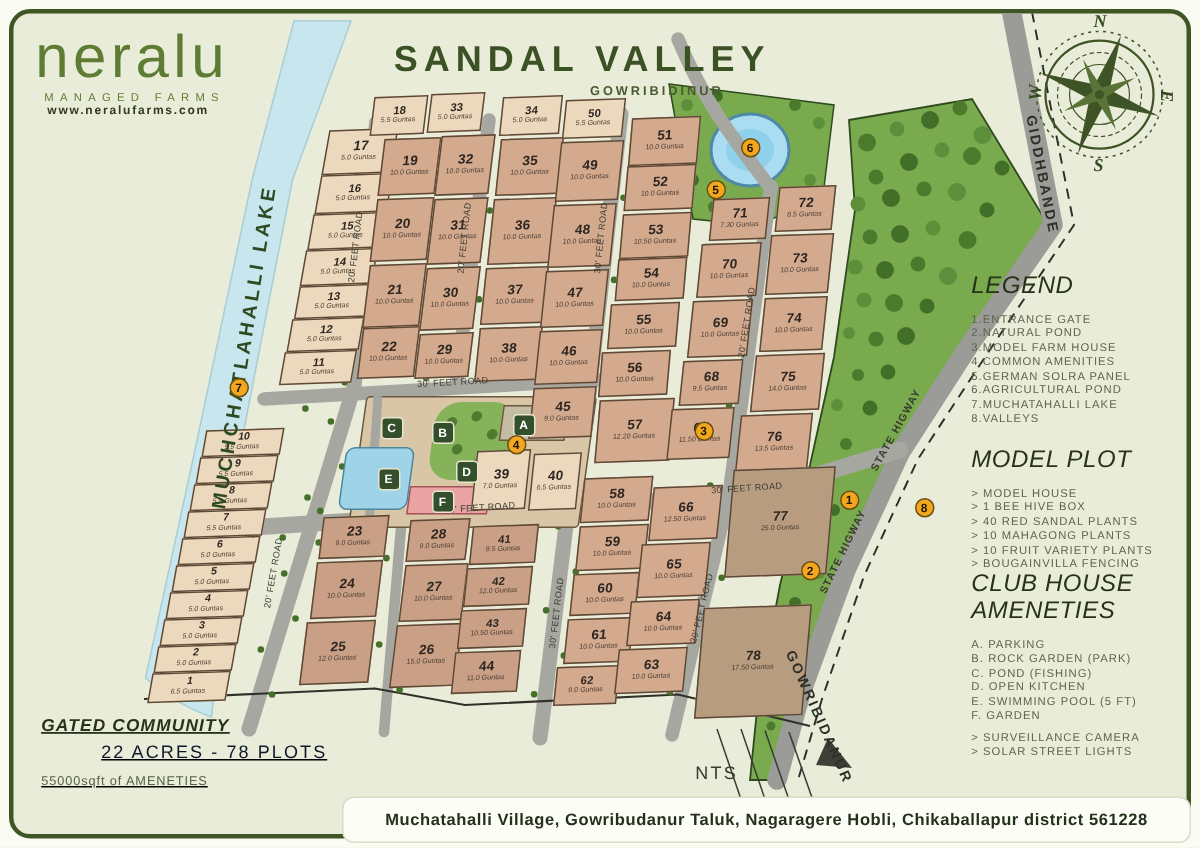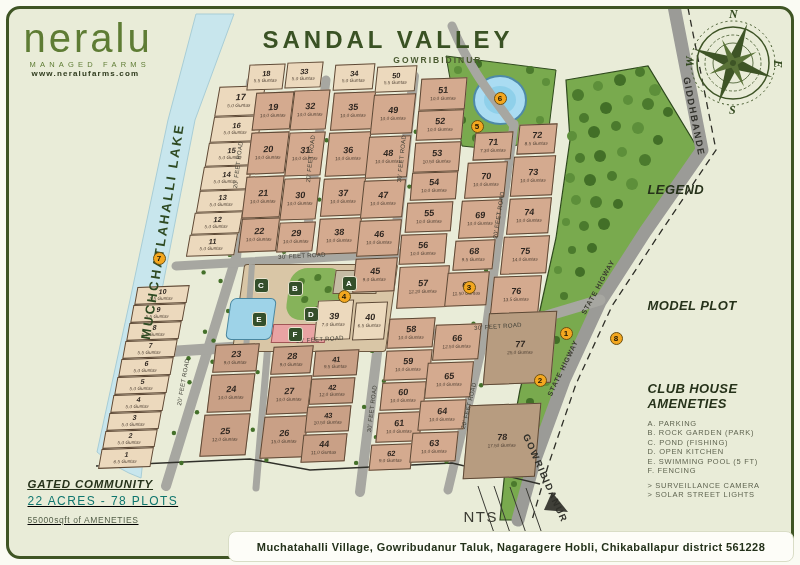--- a/index.html
+++ b/index.html
@@ -11,35 +11,35 @@
   .logo{position:absolute;left:24px;top:18px;width:150px;}
   .logo-name{font-size:40px;letter-spacing:3px;color:#5e7c34;line-height:1;}
   .logo-tag{font-size:7.5px;letter-spacing:4.2px;color:#5e7c34;margin-top:2px;margin-left:6px;}
   .logo-web{font-size:8px;font-weight:bold;letter-spacing:1.2px;color:#2e3a1c;margin-left:8px;}
   
   .title{position:absolute;left:263px;top:26px;width:220px;text-align:center;}
   .title-main{font-size:24px;font-weight:bold;letter-spacing:4px;color:#3a5224;white-space:nowrap;}
   .title-sub{font-size:8.5px;font-weight:bold;letter-spacing:2px;color:#4a5a30;text-align:right;margin-top:1px;}
   
   .tblock{position:absolute;left:648px;width:142px;}
-  .tblock h3{margin:0 0 8px 0;font-size:13px;font-style:italic;font-weight:bold;letter-spacing:.4px;color:#26321a;}
+  .tblock h3{margin:0 0 8px 0;font-size:16px;font-style:italic;font-weight:normal;letter-spacing:.4px;color:#26321a;}
   .titem{font-size:7.5px;letter-spacing:.7px;color:#5f6450;line-height:9.5px;white-space:nowrap;}
   
   .summary{position:absolute;left:28px;top:478px;width:200px;text-decoration:underline;}
   .sum-head{font-size:11.5px;font-weight:bold;font-style:italic;letter-spacing:.8px;color:#26321a;text-decoration:underline;}
-  .sum-l1{font-size:12px;letter-spacing:1.4px;color:#0f766e;margin-top:4px;}
+  .sum-l1{font-size:12px;letter-spacing:1.4px;color:#0f172a;margin-top:4px;margin-left:40px;}
   .sum-l2{font-size:8.5px;letter-spacing:.6px;color:#55604a;margin-top:2px;}
   .sum-l3{font-size:8.5px;letter-spacing:.6px;color:#55604a;margin-top:7px;}
   
   .addrbar{position:absolute;left:228px;top:531px;width:564px;height:29px;background:#fdfdf8;border:1px solid #d9ddc6;border-radius:8px;display:flex;align-items:center;justify-content:center;}
   .addr{font-size:11px;font-weight:bold;letter-spacing:.4px;color:#23311a;white-space:nowrap;}
   
   .lake-label{position:absolute;left:138px;top:338px;transform:rotate(-81deg);transform-origin:left top;font-size:13px;font-weight:bold;letter-spacing:2.5px;color:#2e4a22;white-space:nowrap;}
   
-  .nts{position:absolute;left:464px;top:508px;font-size:15px;letter-spacing:1.5px;color:#3a3a32;text-align:center;}
+  .nts{position:absolute;left:464px;top:508px;font-size:12px;letter-spacing:1.5px;color:#3a3a32;text-align:center;}
   
   .plot{position:absolute;box-sizing:border-box;border:.7px solid #5d4936;display:flex;flex-direction:column;align-items:center;justify-content:center;text-align:center;overflow:hidden;}
   .p-l{background:#ecd9bd;}
   .p-m{background:#d4aa8f;}
   .p-m2{background:#c9a086;}
   .p-d{background:#b79c80;}
   .pn{font-weight:bold;color:#2e2620;line-height:1.05;}
   .pg{font-size:6px;color:#4a3c30;transform:scale(.78);transform-origin:center top;line-height:1;white-space:nowrap;}
   
   .rl{position:absolute;font-size:6px;letter-spacing:.3px;color:#3c3c33;white-space:nowrap;transform-origin:left top;}
@@ -592,33 +592,51 @@
      <div class="logo-web">www.neralufarms.com</div>
    </div>
 
    <div class="title">
      <div class="title-main">SANDAL VALLEY</div>
      <div class="title-sub">GOWRIBIDINUR</div>
    </div>
 
    <div class="tblock" style="top:182px">
      <h3>LEGEND</h3>
+     <div id="legend-list">
+            <div class="titem">1.ENTRANCE GATE</div>
+            <div class="titem">2.NATURAL POND</div>
+            <div class="titem">3.MODEL FARM HOUSE</div>
+            <div class="titem">4.COMMON AMENITIES</div>
+            <div class="titem">5.GERMAN SOLRA PANEL</div>
+            <div class="titem">6.AGRICULTURAL POND</div>
+            <div class="titem">7.MUCHATAHALLI LAKE</div>
+            <div class="titem">8.VALLEYS</div>
+          </div>
    </div>
    <div class="tblock" style="top:298px">
      <h3>MODEL PLOT</h3>
+     <div id="model-list">
+            <div class="titem">&gt; MODEL HOUSE</div>
+            <div class="titem">&gt; 1 BEE HIVE BOX</div>
+            <div class="titem">&gt; 40 RED SANDAL PLANTS</div>
+            <div class="titem">&gt; 10 MAHAGONG PLANTS</div>
+            <div class="titem">&gt; 10 FRUIT VARIETY PLANTS</div>
+            <div class="titem">&gt; BOUGAINVILLA FENCING</div>
+          </div>
    </div>
    <div class="tblock" style="top:381px">
      <h3>CLUB HOUSE AMENETIES</h3>
      <div id="club-list">
             <div class="titem">A. PARKING</div>
             <div class="titem">B. ROCK GARDEN (PARK)</div>
             <div class="titem">C. POND (FISHING)</div>
             <div class="titem">D. OPEN KITCHEN</div>
             <div class="titem">E. SWIMMING POOL (5 FT)</div>
-            <div class="titem">F. FENCING</div>
+            <div class="titem">F. GARDEN</div>
             <div class="titem" style="margin-top: 5px;">&gt; SURVEILLANCE CAMERA</div>
             <div class="titem">&gt; SOLAR STREET LIGHTS</div>
           </div>
    </div>
 
    <div class="summary">
      <div class="sum-head">GATED COMMUNITY</div>
      <div class="sum-l1">22 ACRES - 78 PLOTS</div>
      <div class="sum-l3">55000sqft of AMENETIES</div>
    </div>

